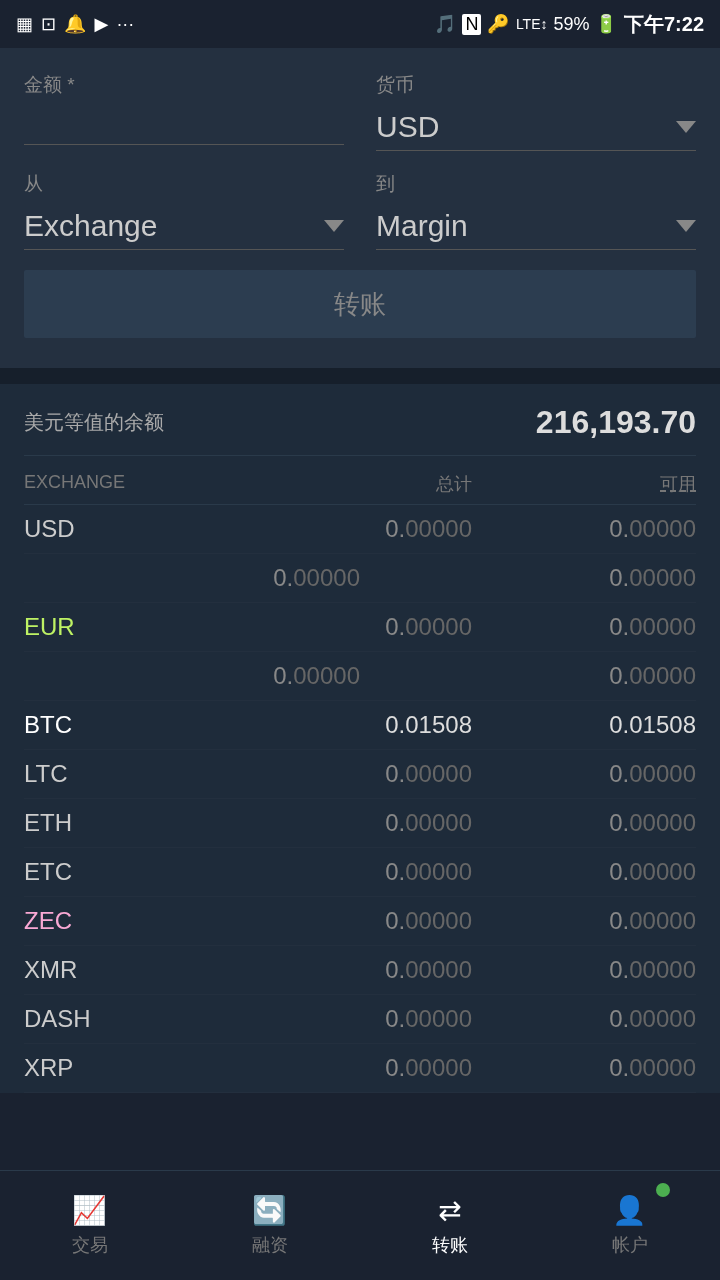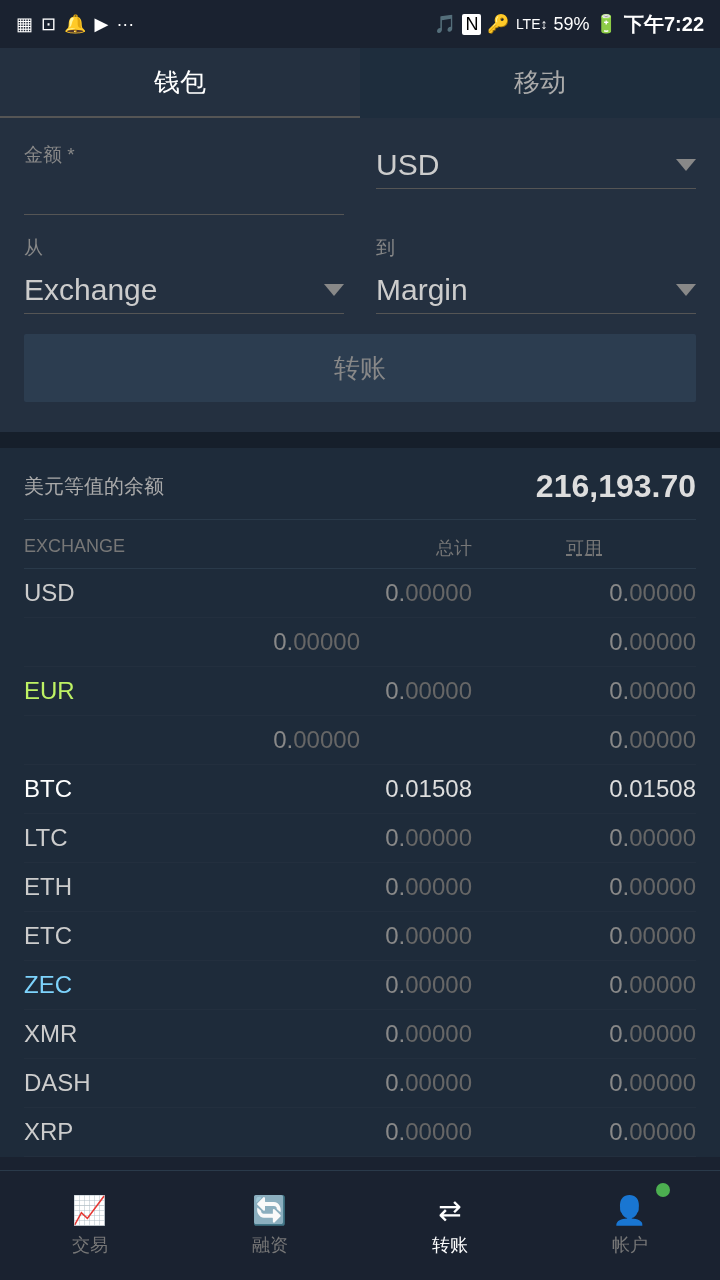--- a/index.html
+++ b/index.html
@@ -178,21 +178,21 @@
       padding: 16px 0 8px 0;
       border-bottom: 1px solid #2a3a4a;
     }
     .th {
       font-size: 18px;
       color: #777;
       text-transform: uppercase;
     }
     .th-currency { flex: 2; }
     .th-total { flex: 2; text-align: right; }
-    .th-available { flex: 2; text-align: center; text-decoration: underline; text-decoration-style: dashed; }
+    .th-available { flex: 2; text-align: right; text-decoration: underline; text-decoration-style: dashed; }
 
     .table-row {
       display: flex;
       justify-content: space-between;
       padding: 10px 0;
       border-bottom: 1px solid #232f3e;
     }
     .td { font-size: 24px; }
     .td-currency { flex: 2; color: #ccc; }
     .td-total { flex: 2; text-align: right; color: #aaa; }
@@ -255,38 +255,31 @@
     <span style="font-size:18px;">🔑</span>
     <span style="font-size:14px;color:#fff;">LTE↕</span>
     <span style="font-size:18px;color:#fff;">59%</span>
     <span style="font-size:18px;">🔋</span>
     <span class="time">下午7:22</span>
   </div>
 </div>
 
 <div class="content-area">
 
-  <div class="tabs">
-    <div class="tab active">
-      <span>钱包</span>
-    </div>
-    <div class="tab">
-      <span>移动</span>
-    </div>
-  </div>
 
   <div class="form-section">
     <div class="form-row">
 
       <div class="form-field">
         <span class="field-label">金额 *</span>
         <input class="field-input" type="text" value="" style="">
       </div>
 
       <div class="form-field">
+        <span class="field-label">货币</span>
         <div class="field-select">
           <span class="field-select-value">USD</span>
           <div class="chevron-down"></div>
         </div>
       </div>
     </div>
 
     <div class="form-row">
 
       <div class="form-field">
@@ -360,21 +353,21 @@
       <span class="td td-currency" style="color:#ccc">ETH</span>
       <span class="td td-total"><span style="color:#888">0.</span><span style="color:#666">00000</span></span>
       <span class="td td-available"><span style="color:#888">0.</span><span style="color:#666">00000</span></span>
     </div>
         <div class="table-row">
       <span class="td td-currency" style="color:#ccc">ETC</span>
       <span class="td td-total"><span style="color:#888">0.</span><span style="color:#666">00000</span></span>
       <span class="td td-available"><span style="color:#888">0.</span><span style="color:#666">00000</span></span>
     </div>
         <div class="table-row">
-      <span class="td td-currency" style="color:#7dd3fc">ZEC</span>
+      <span class="td td-currency" style="color:#f9a8d4">ZEC</span>
       <span class="td td-total"><span style="color:#888">0.</span><span style="color:#666">00000</span></span>
       <span class="td td-available"><span style="color:#888">0.</span><span style="color:#666">00000</span></span>
     </div>
         <div class="table-row">
       <span class="td td-currency" style="color:#ccc">XMR</span>
       <span class="td td-total"><span style="color:#888">0.</span><span style="color:#666">00000</span></span>
       <span class="td td-available"><span style="color:#888">0.</span><span style="color:#666">00000</span></span>
     </div>
         <div class="table-row">
       <span class="td td-currency" style="color:#ccc">DASH</span>

